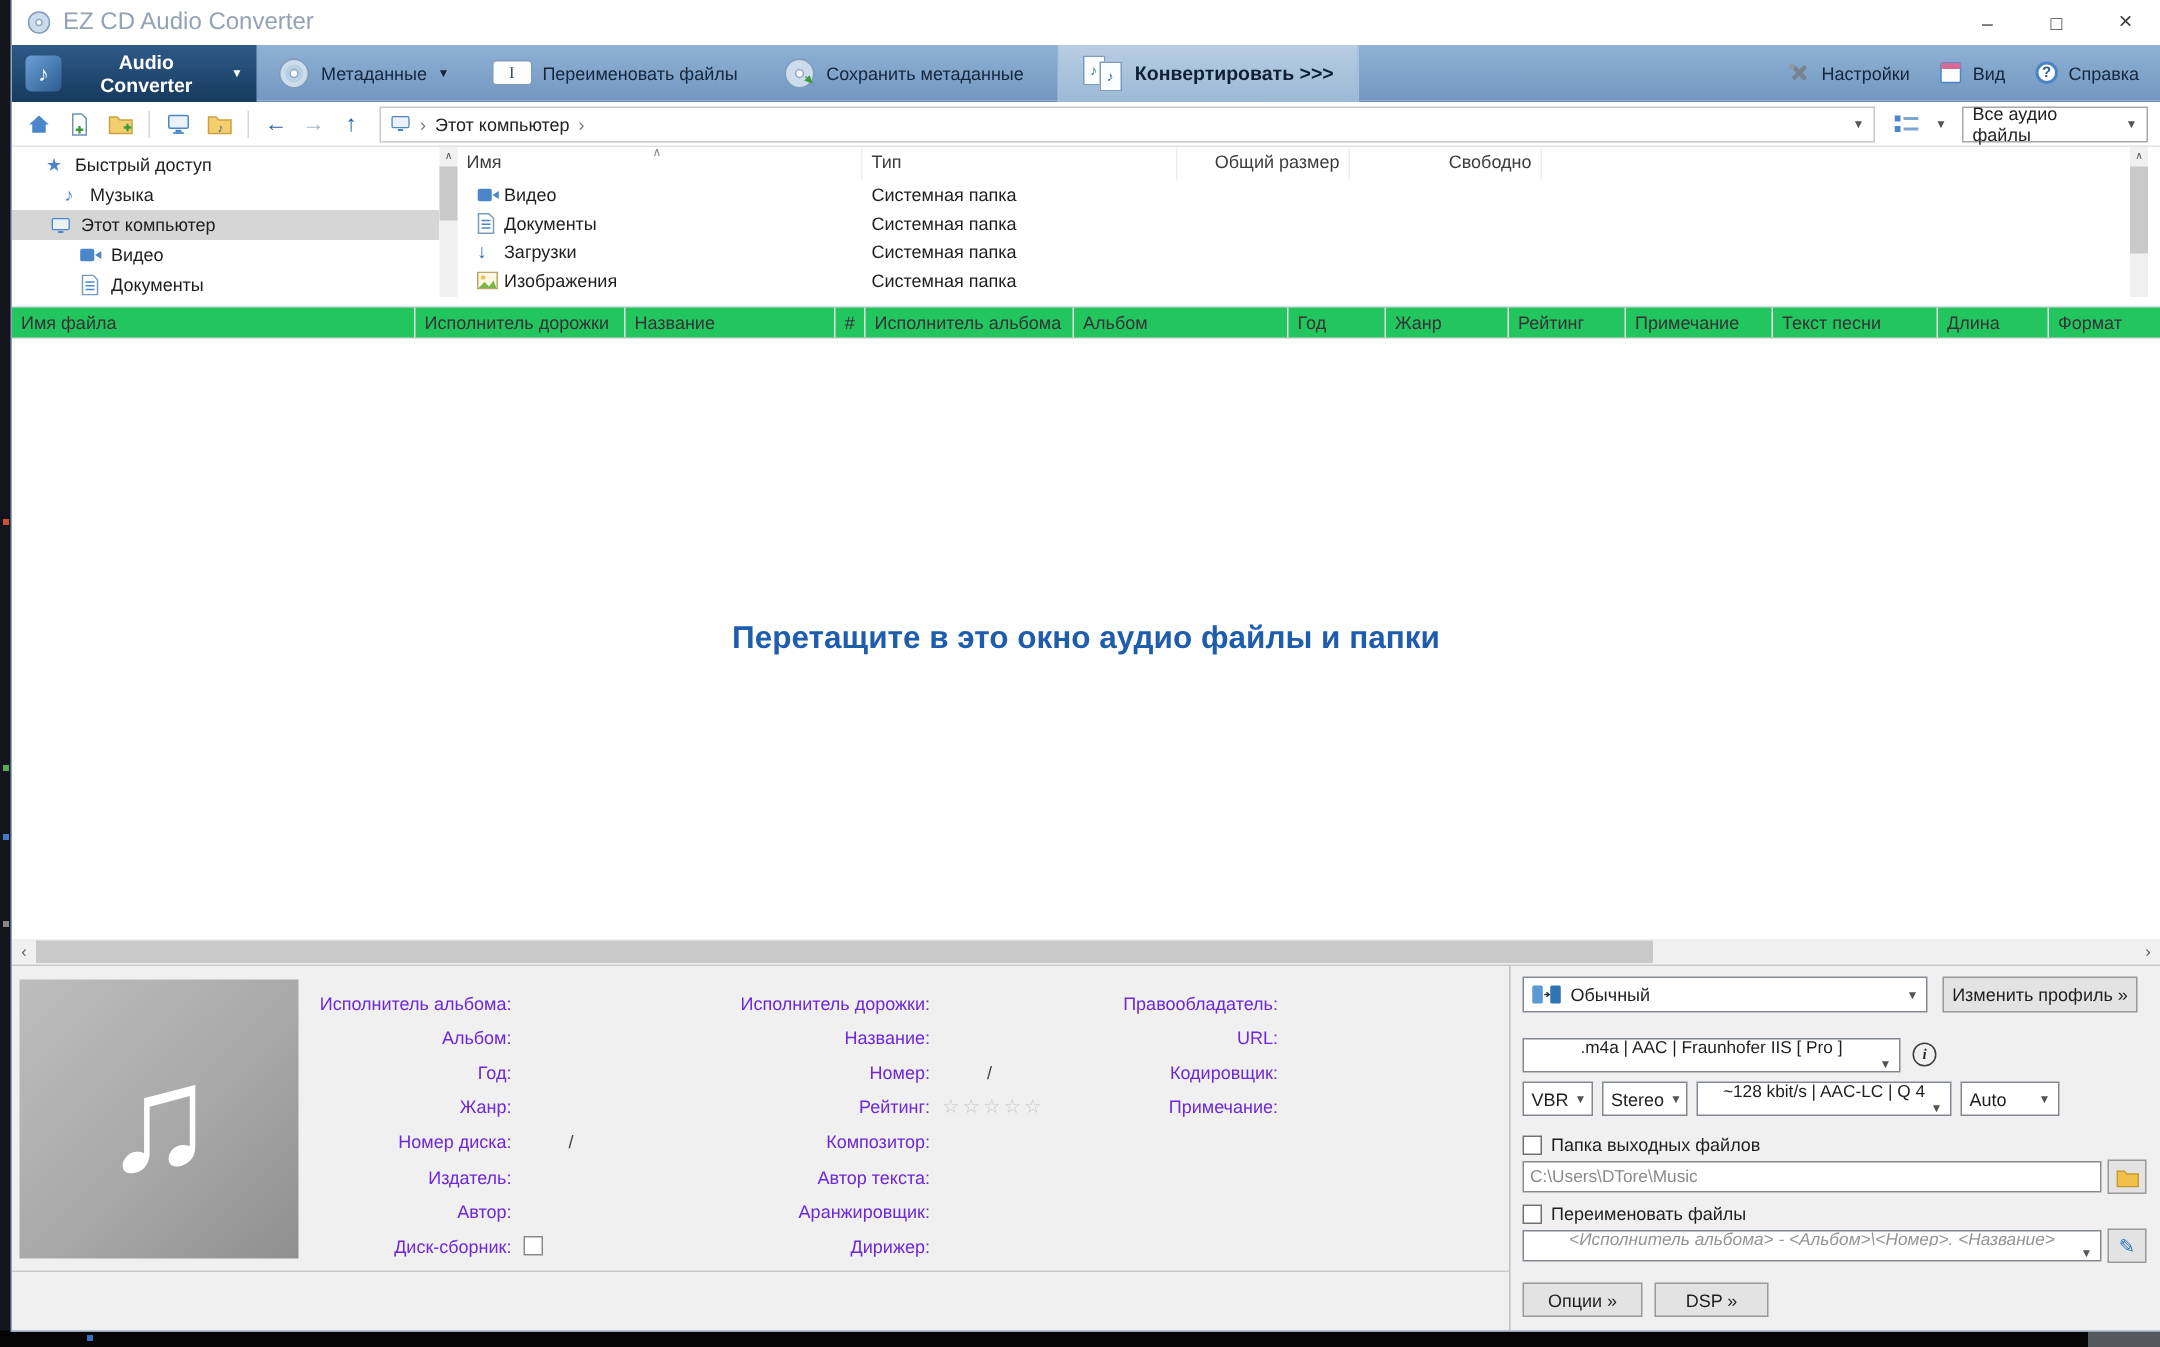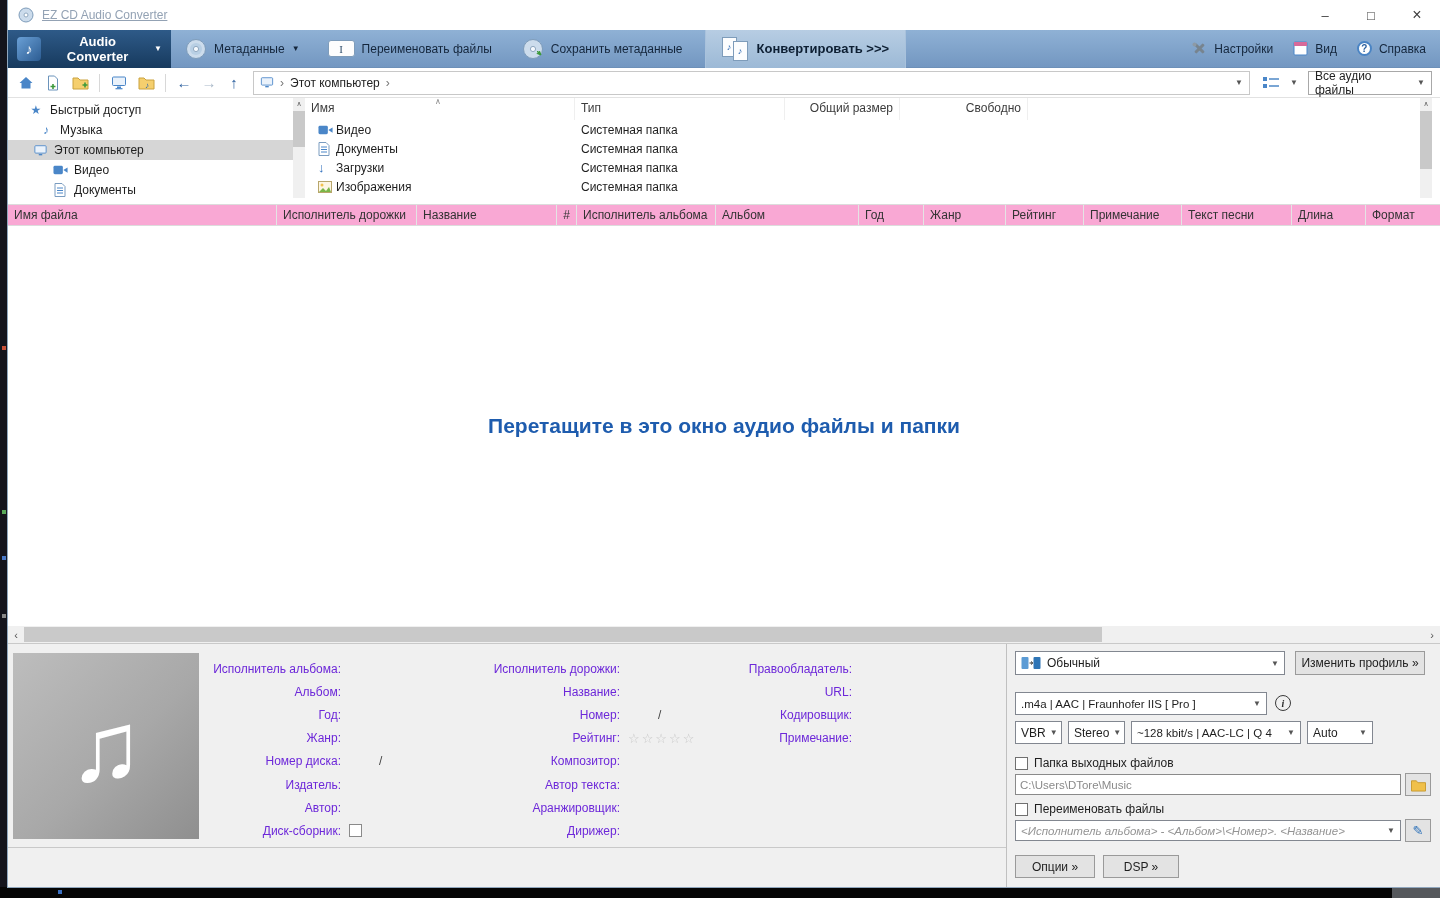--- a/index.html
+++ b/index.html
@@ -11,21 +11,21 @@
   .desk-left { position: absolute; left: 0; top: 0; width: 8px; height: 898px; background: #14141c; }
   .speck { position: absolute; width: 4px; height: 4px; }
   .desk-bottom { position: absolute; left: 0; top: 887px; width: 1440px; height: 11px; background: #050505; }
   .desk-corner { position: absolute; left: 1392px; top: 887px; width: 48px; height: 11px; background: #55585c; }
 
   
   .window { position: absolute; left: 8px; top: 0; width: 1432px; height: 887px; background: #fff; outline: 1px solid #8fa6bd; }
 
   
   .titlebar { position: absolute; left: 0; top: 0; width: 100%; height: 30px; background: #fff; display: flex; align-items: center; padding-left: 10px; }
-  .titlebar .title { margin-left: 8px; font-size: 12px; color: #93a2b4; text-decoration: underline; }
+  .titlebar .title { margin-left: 8px; font-size: 16px; color: #93a2b4; }
   .winbtns { position: absolute; right: 0; top: 0; height: 30px; display: flex; }
   .winbtn { width: 46px; height: 30px; display: flex; align-items: center; justify-content: center; font-size: 13px; color: #404040; }
   .winbtn.close { font-size: 16px; }
 
   
   .toolbar { position: absolute; left: 0; top: 30px; width: 100%; height: 38px; background: linear-gradient(#8fb1d5,#7397c1); display: flex; align-items: center; border-bottom: 1px solid #6d90b8; }
   .ac-btn { width: 163px; height: 38px; background: linear-gradient(#2e5a88,#173a5e); display: flex; align-items: center; gap: 7px; padding: 0 9px; border: none; color: #fff; font-weight: bold; font-size: 13px; font-family: inherit; cursor: default; }
   .ac-note { width: 24px; height: 24px; border-radius: 4px; background: linear-gradient(135deg,#6aa0d6,#2c5c92); color: #fff; font-size: 14px; display: flex; align-items: center; justify-content: center; flex: none; }
   .dd-white { margin-left: auto; font-size: 8px; color: #fff; }
   .tb-item { display: flex; align-items: center; gap: 7px; color: #14263c; font-size: 12px; }
@@ -78,21 +78,21 @@
   .fh.size { width: 115px; text-align: right; }
   .fh.free { width: 128px; text-align: right; }
   .sortcaret { position: absolute; left: 130px; top: -1px; font-size: 8px; color: #888; }
   .frow { height: 19px; display: flex; align-items: center; font-size: 12px; color: #1e1e1e; padding-left: 13px; }
   .frow .fi { width: 18px; display: flex; flex: none; }
   .frow .rname { width: 239px; }
   .frow .rtype { width: 210px; padding-left: 6px; }
   .dl-arrow { font-size: 13px; font-weight: bold; color: #2f6fbd; line-height: 1; }
 
   
-  .track-header { position: absolute; left: 0; top: 204px; width: 100%; height: 22px; background: #f9a8d4; border-top: 1px solid #dcdcdc; border-bottom: 1px solid #dcdcdc; display: flex; }
+  .track-header { position: absolute; left: 0; top: 204px; width: 100%; height: 22px; background: #22c55e; border-top: 1px solid #dcdcdc; border-bottom: 1px solid #dcdcdc; display: flex; }
   .th { padding: 3px 0 0 6px; font-size: 12px; color: #333; border-right: 1px solid #e4e4e4; overflow: hidden; white-space: nowrap; flex: none; }
   .th.c0 { width: 269px; } .th.c1 { width: 140px; } .th.c2 { width: 140px; }
   .th.c3 { width: 20px; text-align: center; padding-left: 0; }
   .th.c4 { width: 139px; } .th.c5 { width: 143px; } .th.c6 { width: 65px; }
   .th.c7 { width: 82px; } .th.c8 { width: 78px; } .th.c9 { width: 98px; }
   .th.c10 { width: 110px; } .th.c11 { width: 74px; }
   .th.c12 { flex: 1; border-right: none; }
 
   
   .dropzone { position: absolute; left: 0; top: 226px; width: 100%; height: 400px; background: #fff; display: flex; align-items: center; justify-content: center; }
@@ -119,21 +119,21 @@
   .mvalue.slash { padding-left: 38px; color: #444; }
   .stars { display: flex; gap: 2px; padding-left: 8px; color: #c8c8c8; font-size: 13px; }
   .meta-cb { width: 13px; height: 13px; border: 1px solid #8a8a8a; background: #fff; margin-left: 8px; flex: none; }
   .panel-hr { position: absolute; left: 0; top: 203px; width: 998px; height: 1px; background: #c9c9c9; }
   .panel-vr { position: absolute; left: 998px; top: 0; width: 1px; height: 100%; background: #c0c0c0; }
 
   
   .outp { position: absolute; left: 999px; top: 0; width: 433px; height: 100%; font-size: 12px; }
   .abs { position: absolute; }
   .combo { background: #fff; border: 1px solid #828790; display: flex; align-items: center; padding: 0 5px; font-size: 12px; color: #1e1e1e; white-space: nowrap; overflow: hidden; }
-  .combo.small { font-size: 11.5px; }
+  .combo.small { font-size: 11.5px; flex-direction: column; }
   .combo.dim { color: #949494; font-style: italic; }
   .pbtn { background: #e3e3e3; border: 1px solid #9a9a9a; font-size: 12px; color: #1e1e1e; display: flex; align-items: center; justify-content: center; font-family: inherit; }
   .cbrow { display: flex; align-items: center; }
   .ocb { width: 13px; height: 13px; border: 1px solid #707070; background: #fff; flex: none; }
   .oclabel { font-size: 12px; color: #1e1e1e; margin-left: 6px; }
   .path-input { position: absolute; border: 1px solid #8a8a8a; background: #fff; font-size: 11.5px; color: #8a8a8a; padding: 0 4px; font-family: inherit; }
   .infoicon { width: 16px; height: 16px; border-radius: 50%; border: 1px solid #3a3a3a; color: #2a2a2a; font-size: 10px; font-weight: bold; font-style: italic; font-family: "Liberation Serif","DejaVu Serif",serif; display: flex; align-items: center; justify-content: center; }
   .pencil { color: #2a6fb8; font-size: 13px; }
 </style>
 </head>

